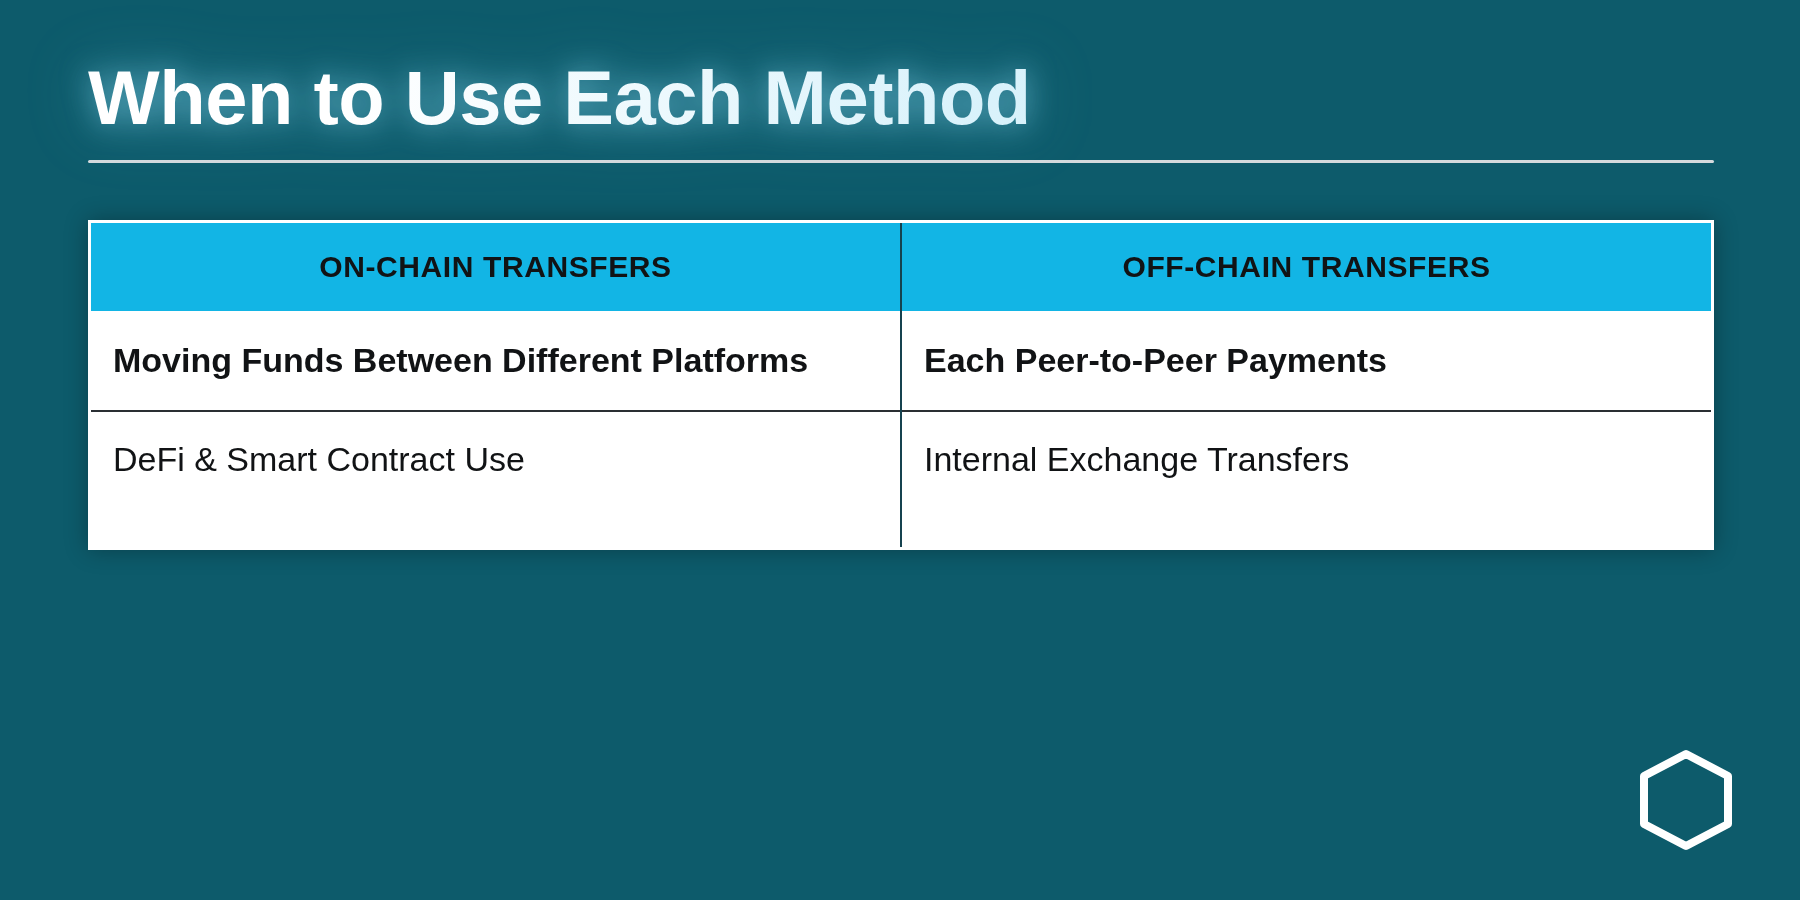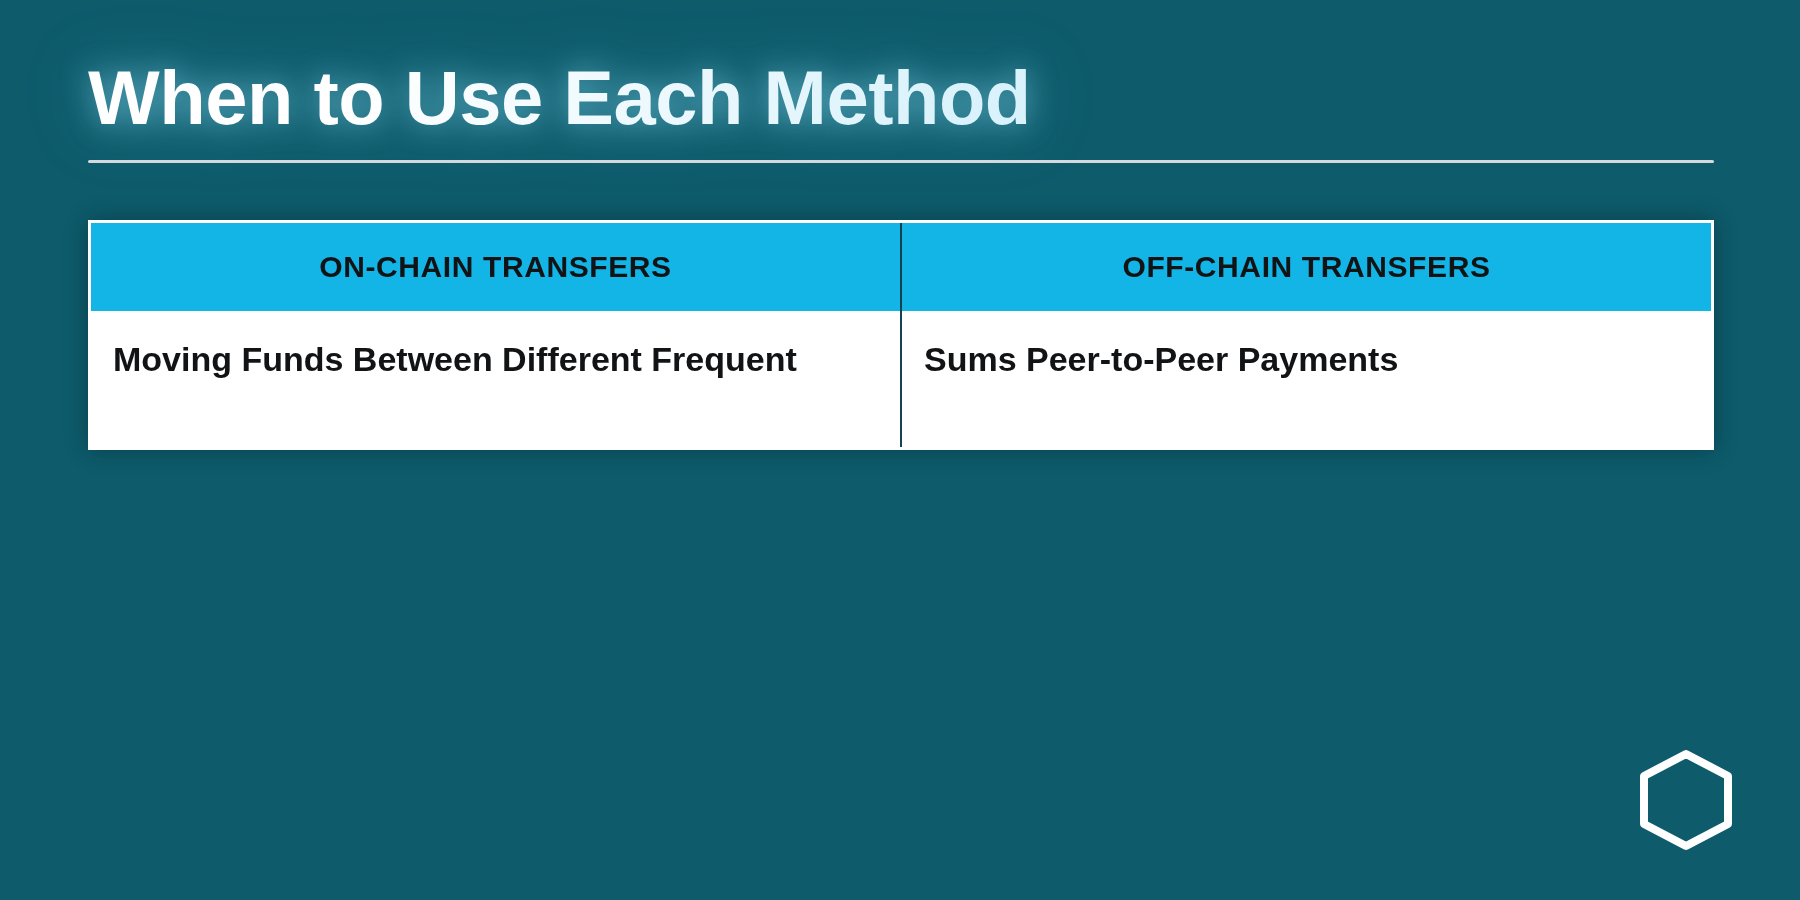--- a/index.html
+++ b/index.html
@@ -129,22 +129,26 @@
   <div class="table-wrap">
     <table class="cmp-table">
       <thead>
         <tr>
           <th class="col-left">ON-CHAIN TRANSFERS</th>
           <th class="col-right">OFF-CHAIN TRANSFERS</th>
         </tr>
       </thead>
       <tbody>
         <tr>
-          <td class="col-left">Moving Funds Between Different Frequent</td>
-          <td class="col-right">Sums Peer-to-Peer Payments</td>
+          <td class="col-left">Moving Funds Between Different Platforms</td>
+          <td class="col-right">Each Peer-to-Peer Payments</td>
+        </tr>
+        <tr>
+          <td class="col-left">DeFi &amp; Smart Contract Use</td>
+          <td class="col-right">Internal Exchange Transfers</td>
         </tr>
       </tbody>
     </table>
   </div>
 
   <div class="hex-logo">
     <svg viewBox="0 0 96 104" aria-hidden="true">
       <polygon points="48,6 90,28 90,76 48,98 6,76 6,28" fill="none" stroke="#ffffff" stroke-width="8" stroke-linejoin="round"></polygon>
     </svg>
   </div>

